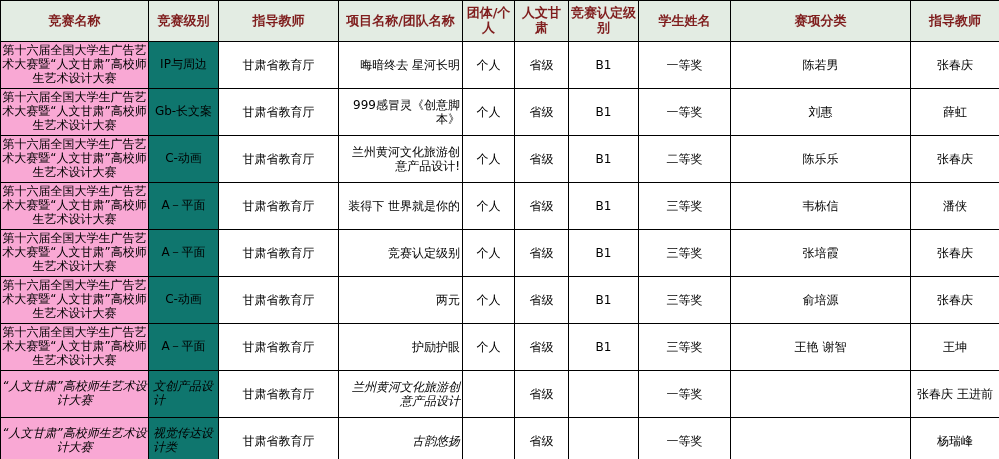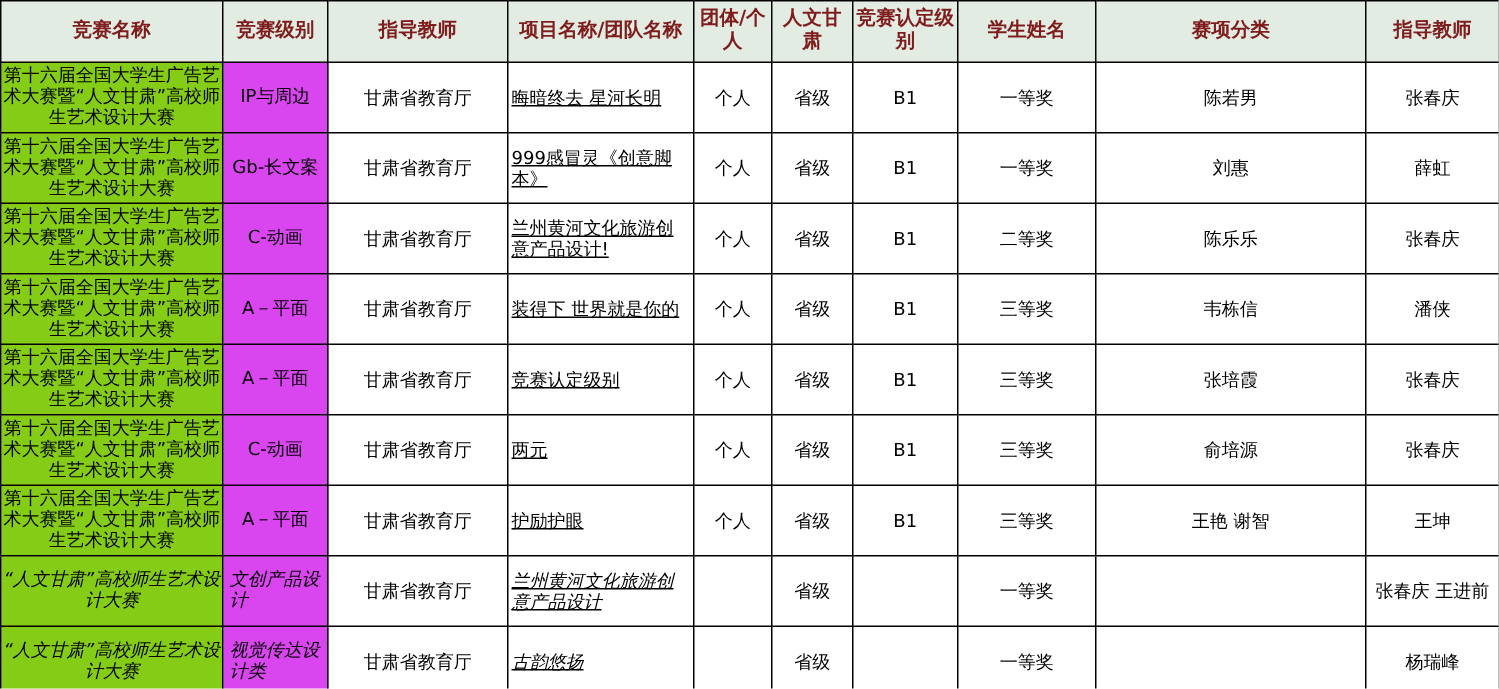--- a/index.html
+++ b/index.html
@@ -52,40 +52,39 @@
     font-size: 12px;
     color: #000000;
     text-align: center;
     vertical-align: middle;
     padding: 2px 2px;
     line-height: 1.18;
     height: 42px;
     word-break: break-all;
   }
   tbody td.name-cell {
-    background: #84cc16;
+    background: #f9a8d4;
     text-align: center;
     font-size: 12px;
     line-height: 1.15;
     padding: 1px 1px;
   }
   tbody td.cat-cell {
-    background: #d946ef;
+    background: #0f766e;
     text-align: left;
     padding-left: 4px;
     font-size: 12px;
     line-height: 1.15;
   }
   tbody td.cat-cell.center {
     text-align: center;
     padding-left: 2px;
   }
   tbody td.proj-cell {
-    text-align: left;
-    text-decoration: underline;
+    text-align: right;
   }
   tbody tr.italic-row td.name-cell,
   tbody tr.italic-row td.cat-cell,
   tbody tr.italic-row td.proj-cell {
     font-style: italic;
   }
 </style>
 </head>
 <body>
 

